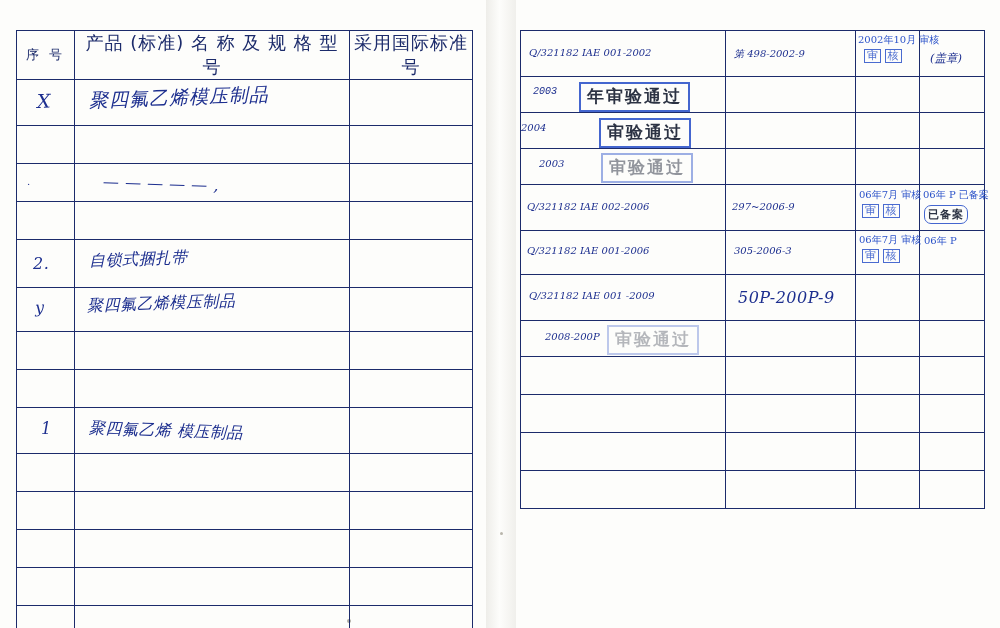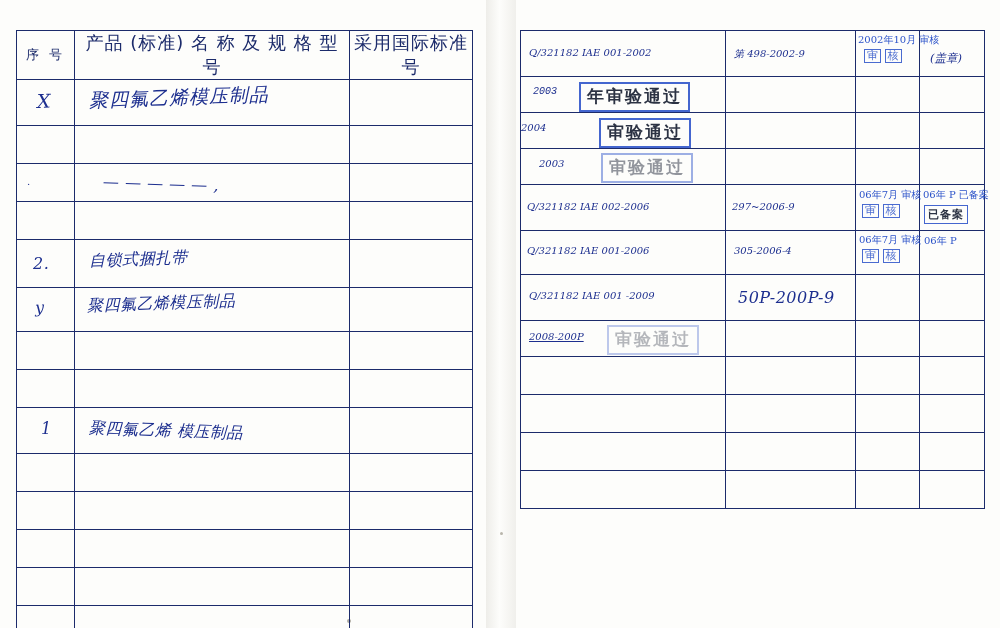--- a/index.html
+++ b/index.html
@@ -337,30 +337,30 @@
         <span class="hand hw-sm" style="left:6px; top:16px;">297~2006-9</span>
       </td>
       <td class="cell">
         <span class="date-hand" style="left:3px; top:3px;">06年7月 审核</span>
         <span class="seal" style="left:6px; top:19px;">
           <span class="sq">审</span> <span class="sq">核</span>
         </span>
       </td>
       <td class="cell">
         <span class="date-hand" style="left:3px; top:3px;">06年 P 已备案</span>
-        <span class="stamp small" style="left:4px; top:20px;">已备案</span>
+        <span class="stamp small" style="left:4px; top:20px;border-radius:7px;">已备案</span>
       </td>
     </tr>
 
     <tr class="row" style="height:44px">
       <td class="cell">
         <span class="hand hw-sm" style="left:6px; top:14px;">Q/321182 IAE 001-2006</span>
       </td>
       <td class="cell">
-        <span class="hand hw-sm" style="left:8px; top:14px;">305-2006-4</span>
+        <span class="hand hw-sm" style="left:8px; top:14px;">305-2006-3</span>
       </td>
       <td class="cell">
         <span class="date-hand" style="left:3px; top:2px;">06年7月 审核</span>
         <span class="seal" style="left:6px; top:18px;">
           <span class="sq">审</span> <span class="sq">核</span>
         </span>
       </td>
       <td class="cell">
         <span class="date-hand" style="left:4px; top:3px;">06年 P</span>
       </td>
@@ -374,21 +374,21 @@
       </td>
       <td class="cell">
         <span class="hand hw-med" style="left:12px; top:13px;">50P-200P-9</span>
       </td>
       <td class="cell"></td>
       <td class="cell"></td>
     </tr>
 
     <tr class="row" style="height:36px">
       <td class="cell">
-        <span class="hand hw-sm" style="left:8px; top:10px;text-decoration:underline;">2008-200P</span>
+        <span class="hand hw-sm" style="left:24px; top:10px;">2008-200P</span>
         <span class="stamp faded2" style="left:86px; top:4px;">审验通过</span>
       </td>
       <td class="cell"></td>
       <td class="cell"></td>
       <td class="cell"></td>
     </tr>
 
     <tr class="row">
       <td class="cell"></td>
       <td class="cell"></td>

